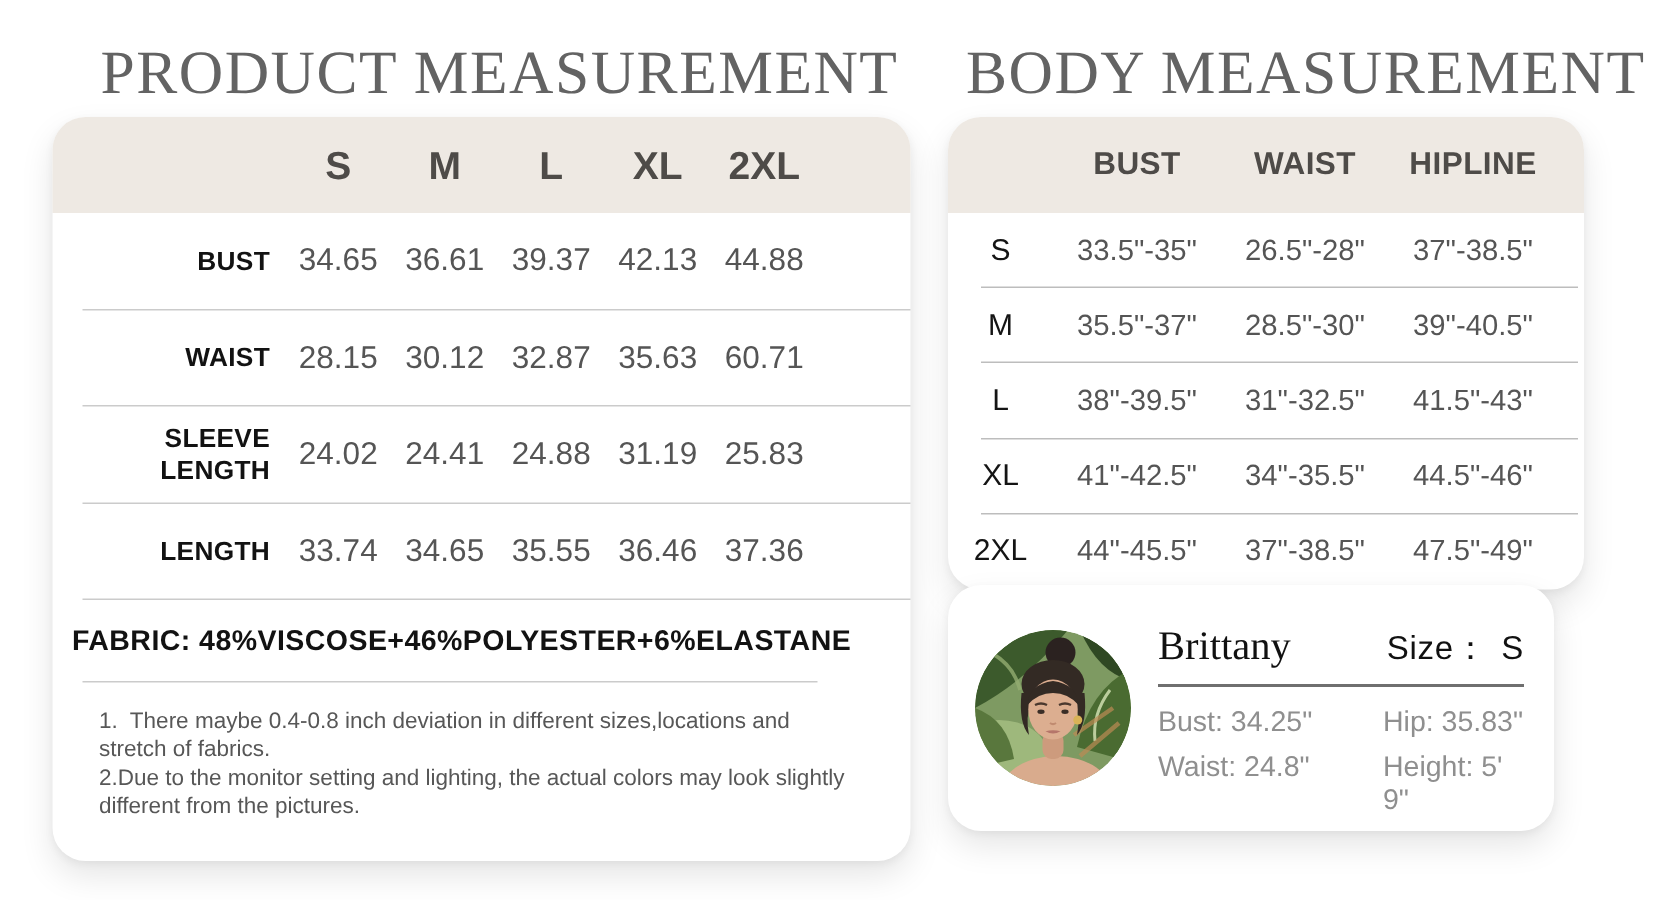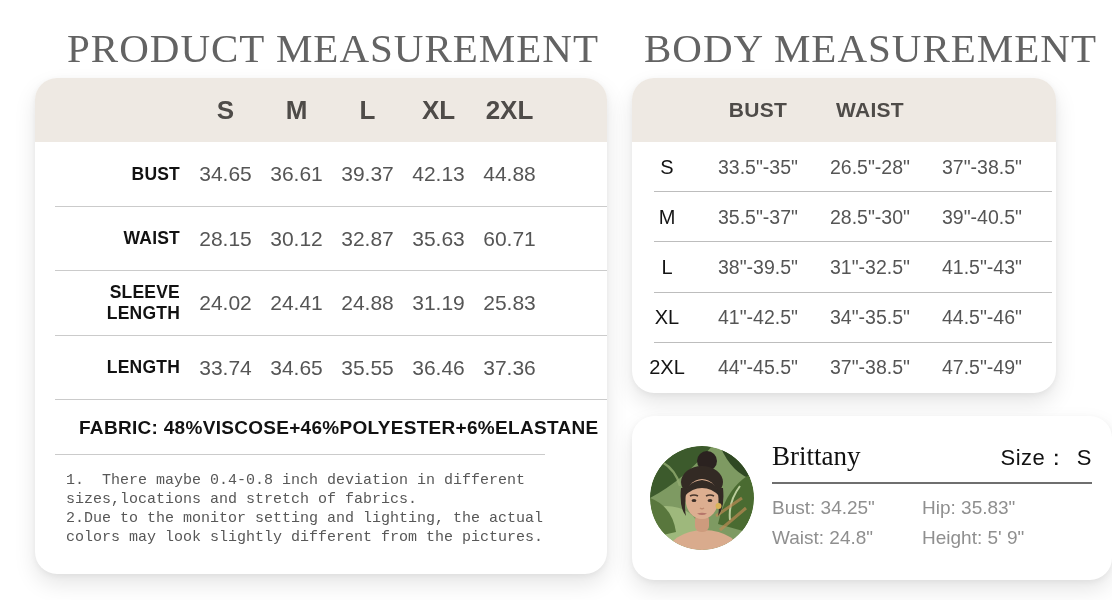--- a/index.html
+++ b/index.html
@@ -17,42 +17,42 @@
   }
   #title-product{left:35px;width:572px;}
   #title-body{left:632px;width:424px;}
 
   .card{
     position:absolute;background:#ffffff;border-radius:22px;
     box-shadow:0 10px 22px rgba(0,0,0,0.10), 0 2px 6px rgba(0,0,0,0.05);
   }
   .card-product{left:35px;top:78px;width:572px;height:496px;}
   .card-bodytable{left:632px;top:78px;width:424px;height:315px;}
-  .card-model{left:632px;top:416px;width:480px;height:164px;}
+  .card-model{left:632px;top:390px;width:404px;height:164px;}
 
   .band{background:#EEE9E3;border-radius:22px 22px 0 0;}
 
   
   .pgrid{display:grid;grid-template-columns:155px repeat(5,1fr);align-items:center;padding-right:62px;}
   .p-head{height:64px;}
   .p-head .p-col{font-weight:bold;font-size:26px;color:#4E4B48;text-align:center;}
   .p-row{height:64.5px;position:relative;}
   .p-row::after{content:"";position:absolute;bottom:0;left:20px;right:0;border-bottom:1px solid #CBCBCB;}
   .p-row .rlabel{text-align:right;padding-right:10px;font-weight:bold;font-size:17.5px;color:#121212;letter-spacing:.2px;}
   .p-val{text-align:center;font-size:21px;color:#555555;}
 
   .fabric-row{
     height:55px;display:flex;align-items:center;position:relative;
-    padding-left:44px;font-weight:bold;font-size:19px;color:#121212;letter-spacing:.3px;
+    padding-left:13px;font-weight:bold;font-size:19px;color:#121212;letter-spacing:.3px;
   }
   .fabric-row::after{content:"";position:absolute;bottom:0;left:20px;right:62px;border-bottom:1px solid #CBCBCB;}
 
   .notes{
     padding:17px 42px 0 31px;
-    font-family:Liberation Mono, monospace;
+    font-family:Liberation Sans, sans-serif;
     font-size:15px;line-height:18.5px;color:#575757;
   }
   .notes p{margin:0 0 1px;}
 
   
   .bgrid{display:grid;grid-template-columns:70px repeat(3,1fr);align-items:center;padding-right:18px;}
   .b-head{height:64px;}
   .b-head .b-col{font-weight:bold;font-size:21px;color:#4E4B48;text-align:center;letter-spacing:.3px;}
   .b-row{height:50.2px;position:relative;}
   .b-row:not(:last-child)::after{content:"";position:absolute;bottom:0;left:22px;right:4px;border-bottom:1px solid #BDBDBD;}
@@ -130,20 +130,21 @@
     <p>1.&nbsp; There maybe 0.4-0.8 inch deviation in different sizes,locations and stretch of fabrics.</p>
     <p>2.Due to the monitor setting and lighting, the actual colors may look slightly different from the pictures.</p>
   </div>
 </div>
 
 <div class="card card-bodytable">
   <div class="band bgrid b-head">
     <div></div>
     <div class="b-col">BUST</div>
     <div class="b-col">WAIST</div>
+    <div class="b-col">HIPLINE</div>
   </div>
 
   <div class="bgrid b-row">
     <div class="b-size">S</div>
     <div class="b-val">33.5"-35"</div>
     <div class="b-val">26.5"-28"</div>
     <div class="b-val">37"-38.5"</div>
   </div>
 
   <div class="bgrid b-row">

